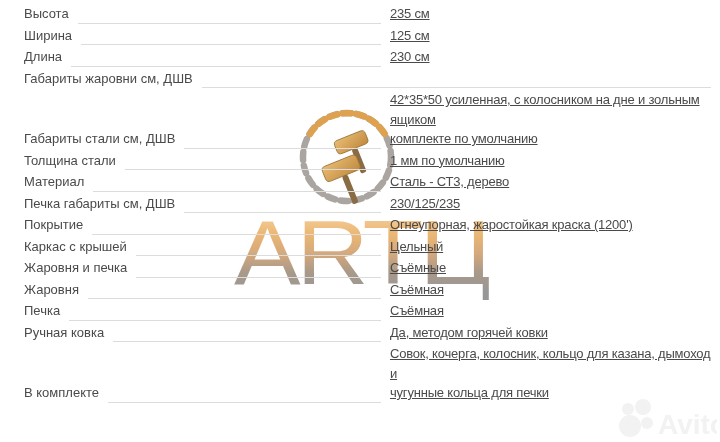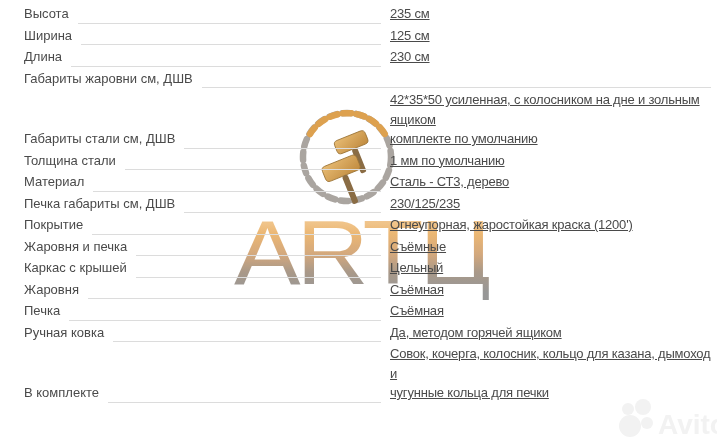--- a/index.html
+++ b/index.html
@@ -143,47 +143,47 @@
       <span class="value">230/125/235</span>
     </div>
 
     <div class="row">
       <span class="label">Покрытие</span>
       <span class="leader"></span>
       <span class="value">Огнеупорная, жаростойкая краска (1200')</span>
     </div>
 
     <div class="row">
+      <span class="label">Каркас с крышей</span>
+      <span class="leader"></span>
+      <span class="value">Цельный</span>
+    </div>
+
+    <div class="row">
       <span class="label">Жаровня и печка</span>
       <span class="leader"></span>
       <span class="value">Съёмные</span>
-    </div>
-
-    <div class="row">
-      <span class="label">Каркас с крышей</span>
-      <span class="leader"></span>
-      <span class="value">Цельный</span>
     </div>
 
     <div class="row">
       <span class="label">Жаровня</span>
       <span class="leader"></span>
       <span class="value">Съёмная</span>
     </div>
 
     <div class="row">
       <span class="label">Печка</span>
       <span class="leader"></span>
       <span class="value">Съёмная</span>
     </div>
 
     <div class="row">
       <span class="label">Ручная ковка</span>
       <span class="leader"></span>
-      <span class="value">Да, методом горячей ящиком</span>
+      <span class="value">Да, методом горячей ковки</span>
     </div>
 
     <div class="row">
       <span class="label">В комплекте</span>
       <span class="leader"></span>
       <span class="value">Совок, кочерга, колосник, кольцо для казана, дымоход и
 чугунные кольца для печки</span>
     </div>
 
   </div>

